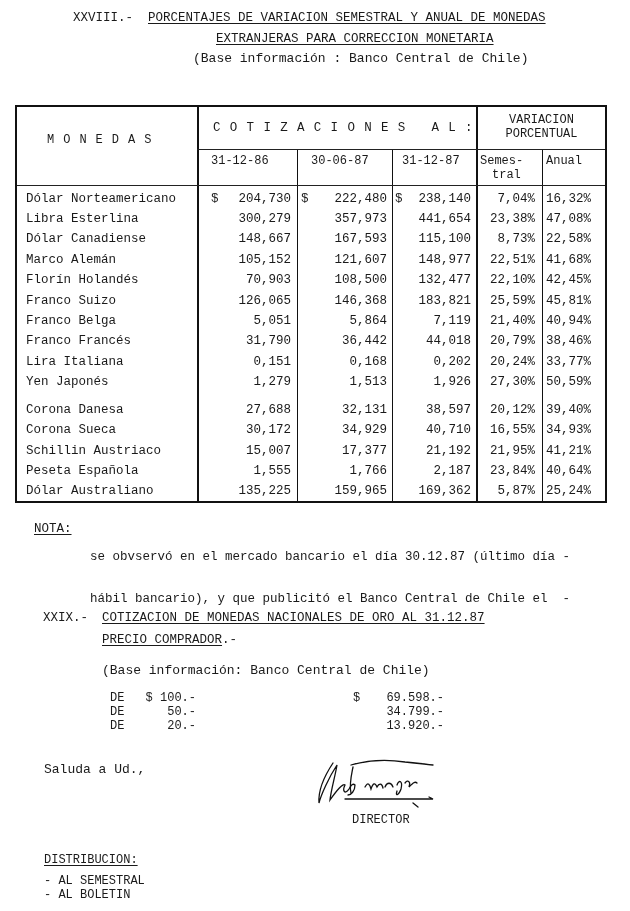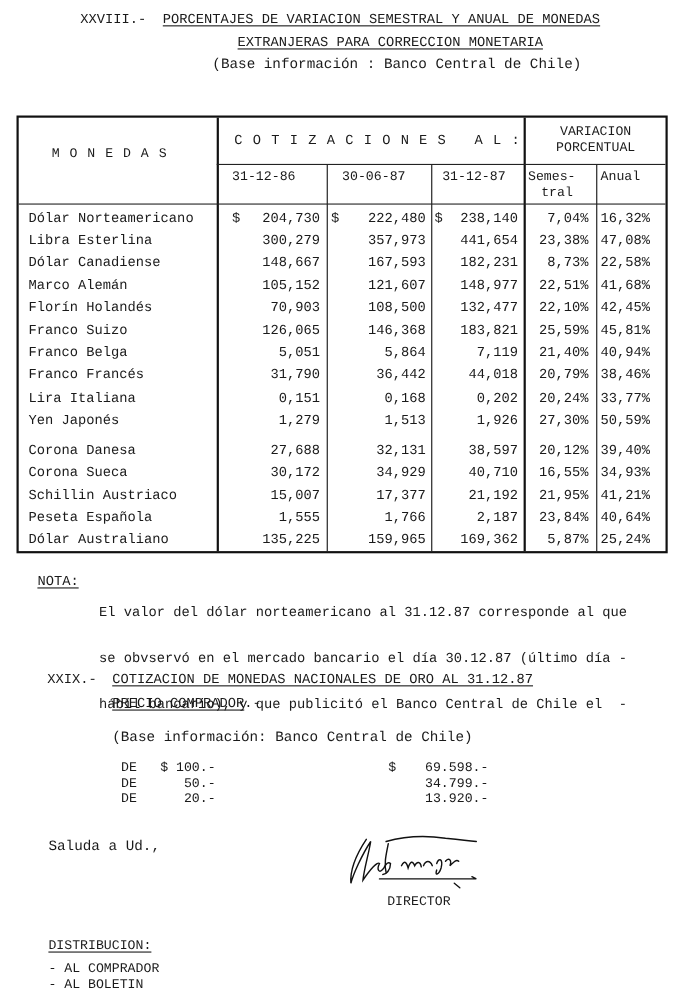--- a/index.html
+++ b/index.html
@@ -123,21 +123,21 @@
         <div class="cell num c-v1"><span>300,279</span></div>
         <div class="cell num c-v2"><span>357,973</span></div>
         <div class="cell num c-v3"><span>441,654</span></div>
         <div class="cell num c-sem">23,38%</div>
         <div class="cell c-anu">47,08%</div>
       </div>
       <div class="row" style="top: 125px;">
         <div class="cell c-name">Dólar Canadiense</div>
         <div class="cell num c-v1"><span>148,667</span></div>
         <div class="cell num c-v2"><span>167,593</span></div>
-        <div class="cell num c-v3"><span>182,231</span></div>
+        <div class="cell num c-v3"><span>115,100</span></div>
         <div class="cell num c-sem">8,73%</div>
         <div class="cell c-anu">22,58%</div>
       </div>
       <div class="row" style="top: 146px;">
         <div class="cell c-name">Marco Alemán</div>
         <div class="cell num c-v1"><span>105,152</span></div>
         <div class="cell num c-v2"><span>121,607</span></div>
         <div class="cell num c-v3"><span>148,977</span></div>
         <div class="cell num c-sem">22,51%</div>
         <div class="cell c-anu">41,68%</div>
@@ -228,21 +228,20 @@
         <div class="cell num c-v2"><span>159,965</span></div>
         <div class="cell num c-v3"><span>169,362</span></div>
         <div class="cell num c-sem">5,87%</div>
         <div class="cell c-anu">25,24%</div>
       </div>
     </div>
 </div>
 
 <div class="abs u" id="nota-label">NOTA:</div>
 <div class="abs" id="nota-text">
-  <div>El valor del dólar norteamericano al 31.12.87 corresponde al que</div>
   <div>se obvservó en el mercado bancario el día 30.12.87 (último día -</div>
   <div>hábil bancario), y que publicitó el Banco Central de Chile el  -</div>
 </div>
 
 <div class="abs" id="h2-prefix">XXIX.-</div>
 <div class="abs u" id="h2-line1">COTIZACION DE MONEDAS NACIONALES DE ORO AL 31.12.87</div>
 <div class="abs" id="h2-line2"><span class="u">PRECIO COMPRADOR</span><span>.-</span></div>
 <div class="abs" id="h2-base">(Base información: Banco Central de Chile)</div>
 
 <div class="gold-row" style="top:691px;">
@@ -269,14 +268,14 @@
     <path d="M36 10 C50 6 70 4 90 7 C100 8 110 9 118 10"></path>
     <path d="M38 12 C36 22 34 30 36 38"></path>
     <path d="M50 32 C53 26 55 30 56 34 C58 28 60 27 62 32 C64 28 67 28 68 33 M70 32 C72 27 76 27 78 32 M82 30 C84 24 88 26 86 34 C84 40 80 42 82 36 M90 28 C93 24 96 27 94 32 C98 28 100 26 102 28"></path>
     <path d="M30 44 C55 44 85 44 118 44 L114 42"></path>
     <path d="M98 48 L103 52"></path>
   </g>
 </svg>
 <div class="abs" id="director">DIRECTOR</div>
 
 <div class="abs u" id="dist-title">DISTRIBUCION:</div>
-<div class="abs" id="dist-1">- AL COMPRADOR</div>
+<div class="abs" id="dist-1">- AL SEMESTRAL</div>
 <div class="abs" id="dist-2">- AL BOLETIN</div>
 
 </body></html>

